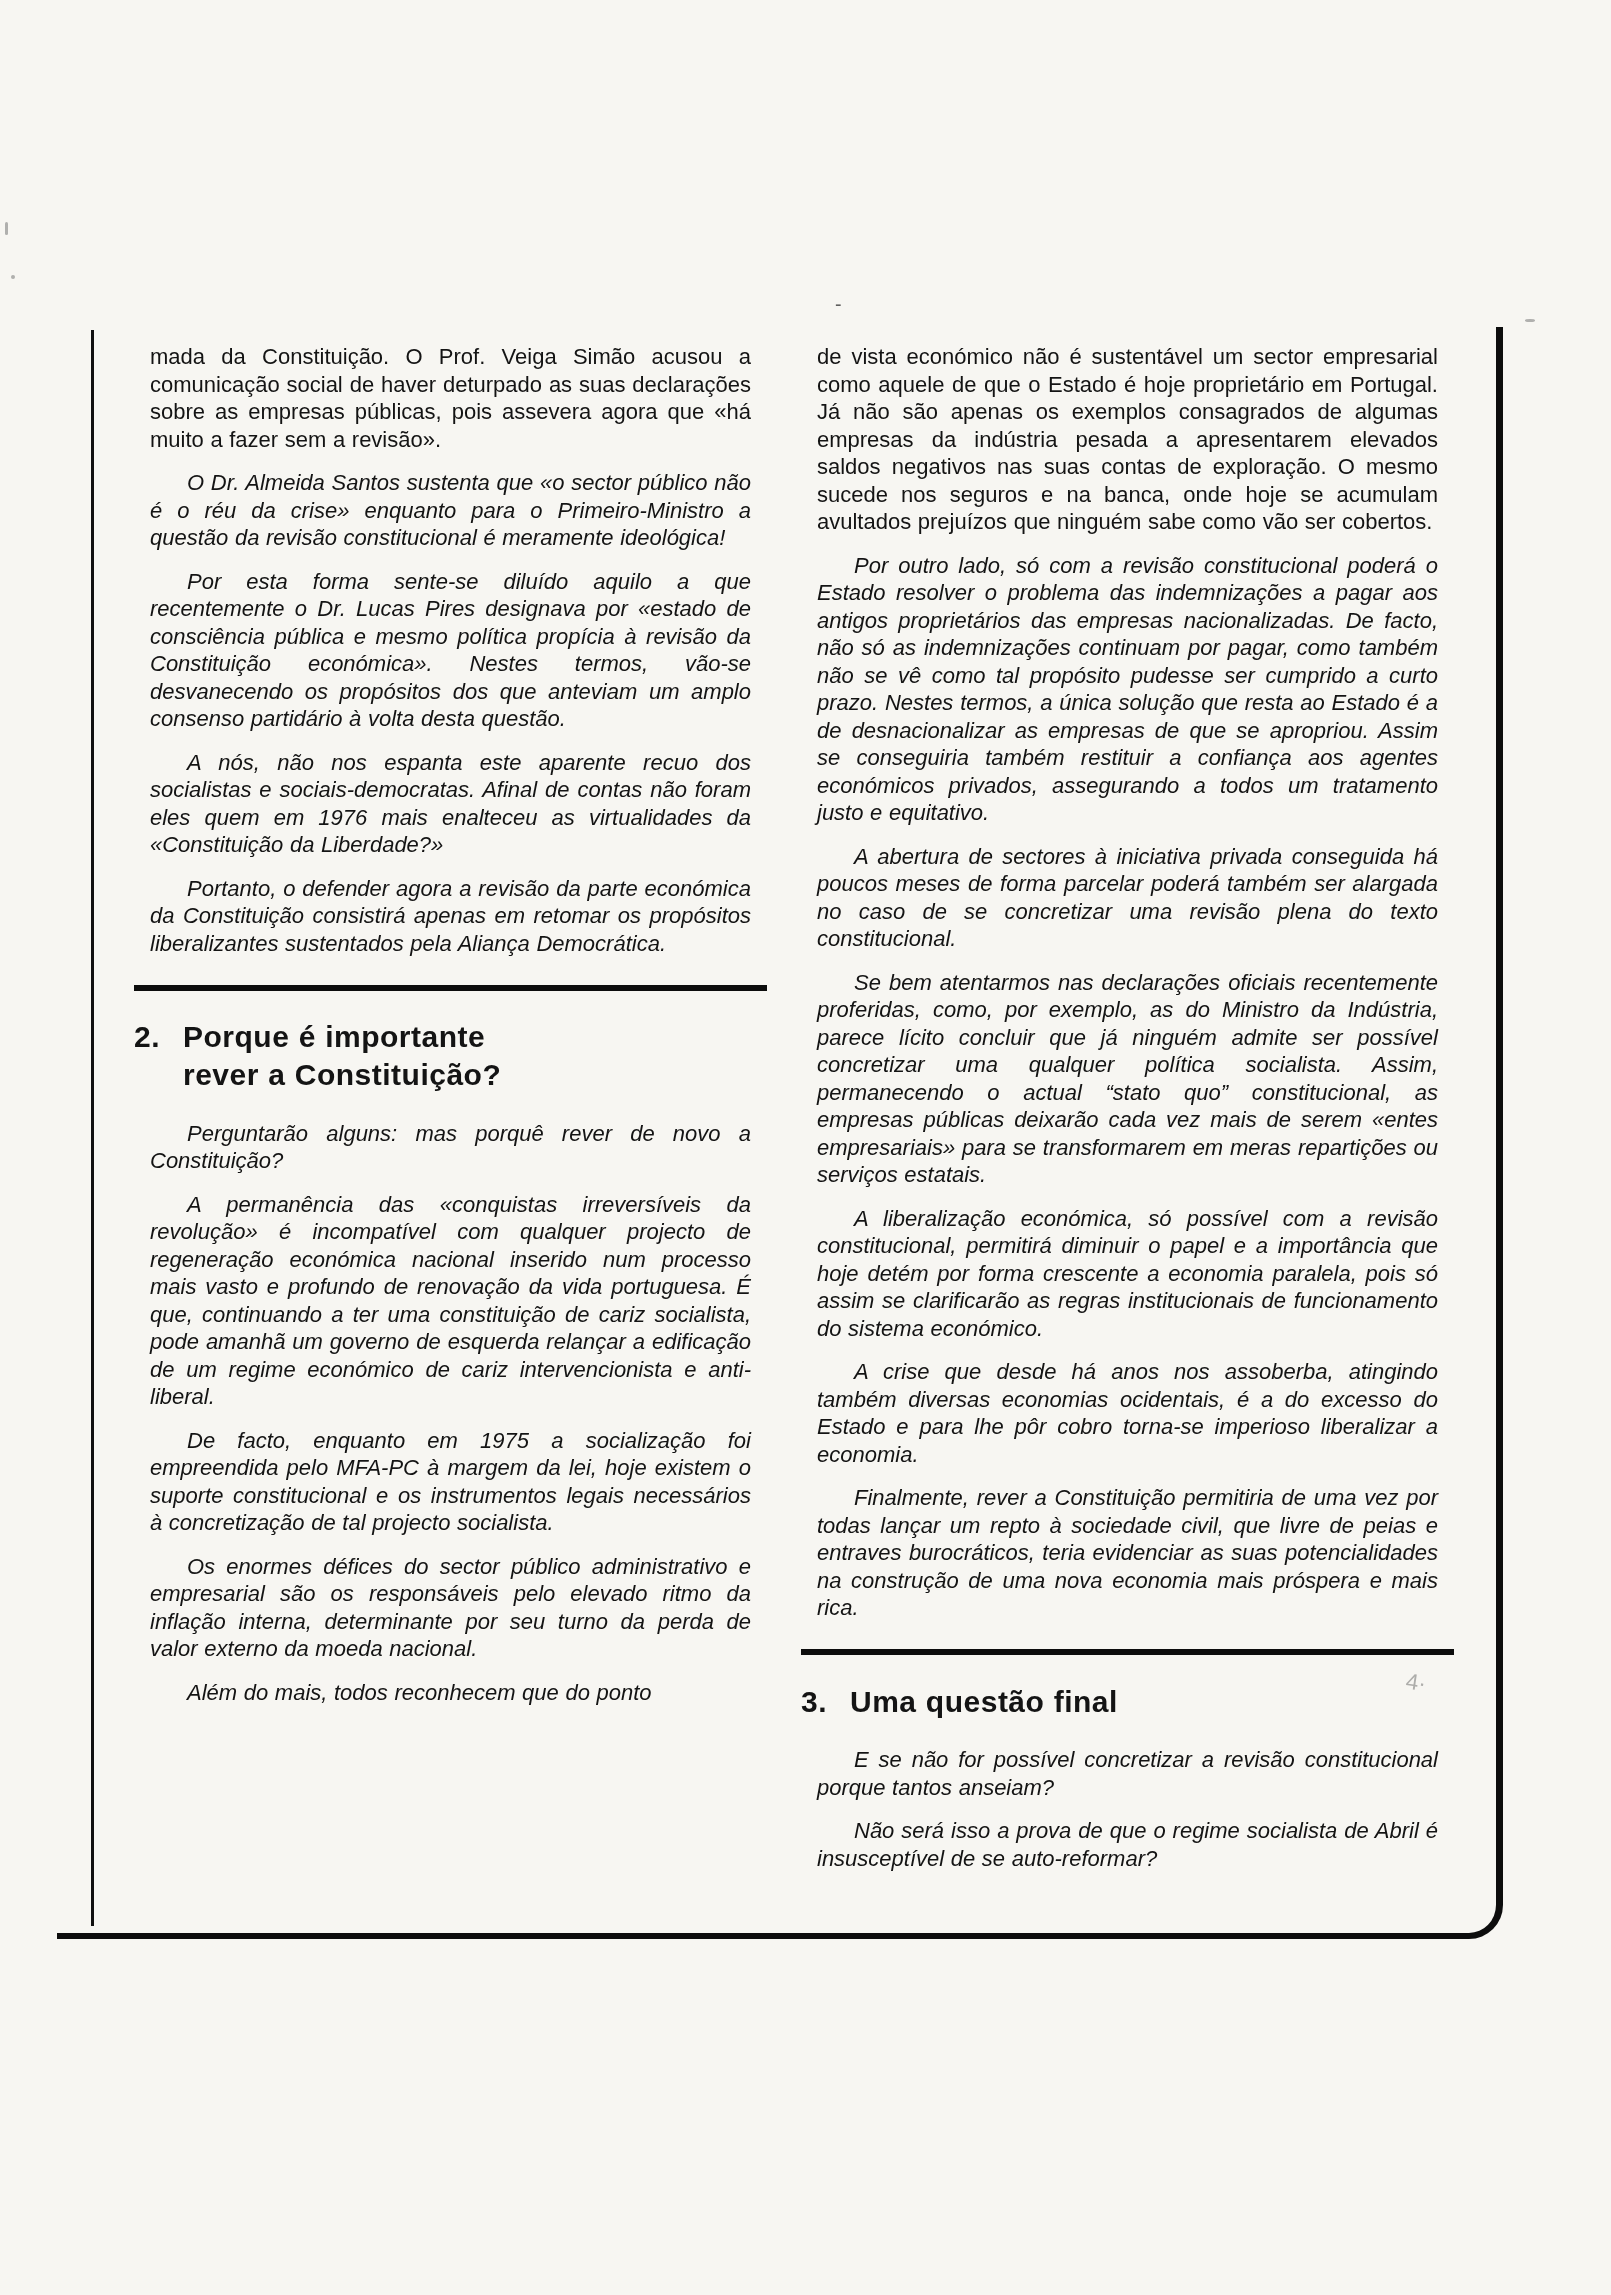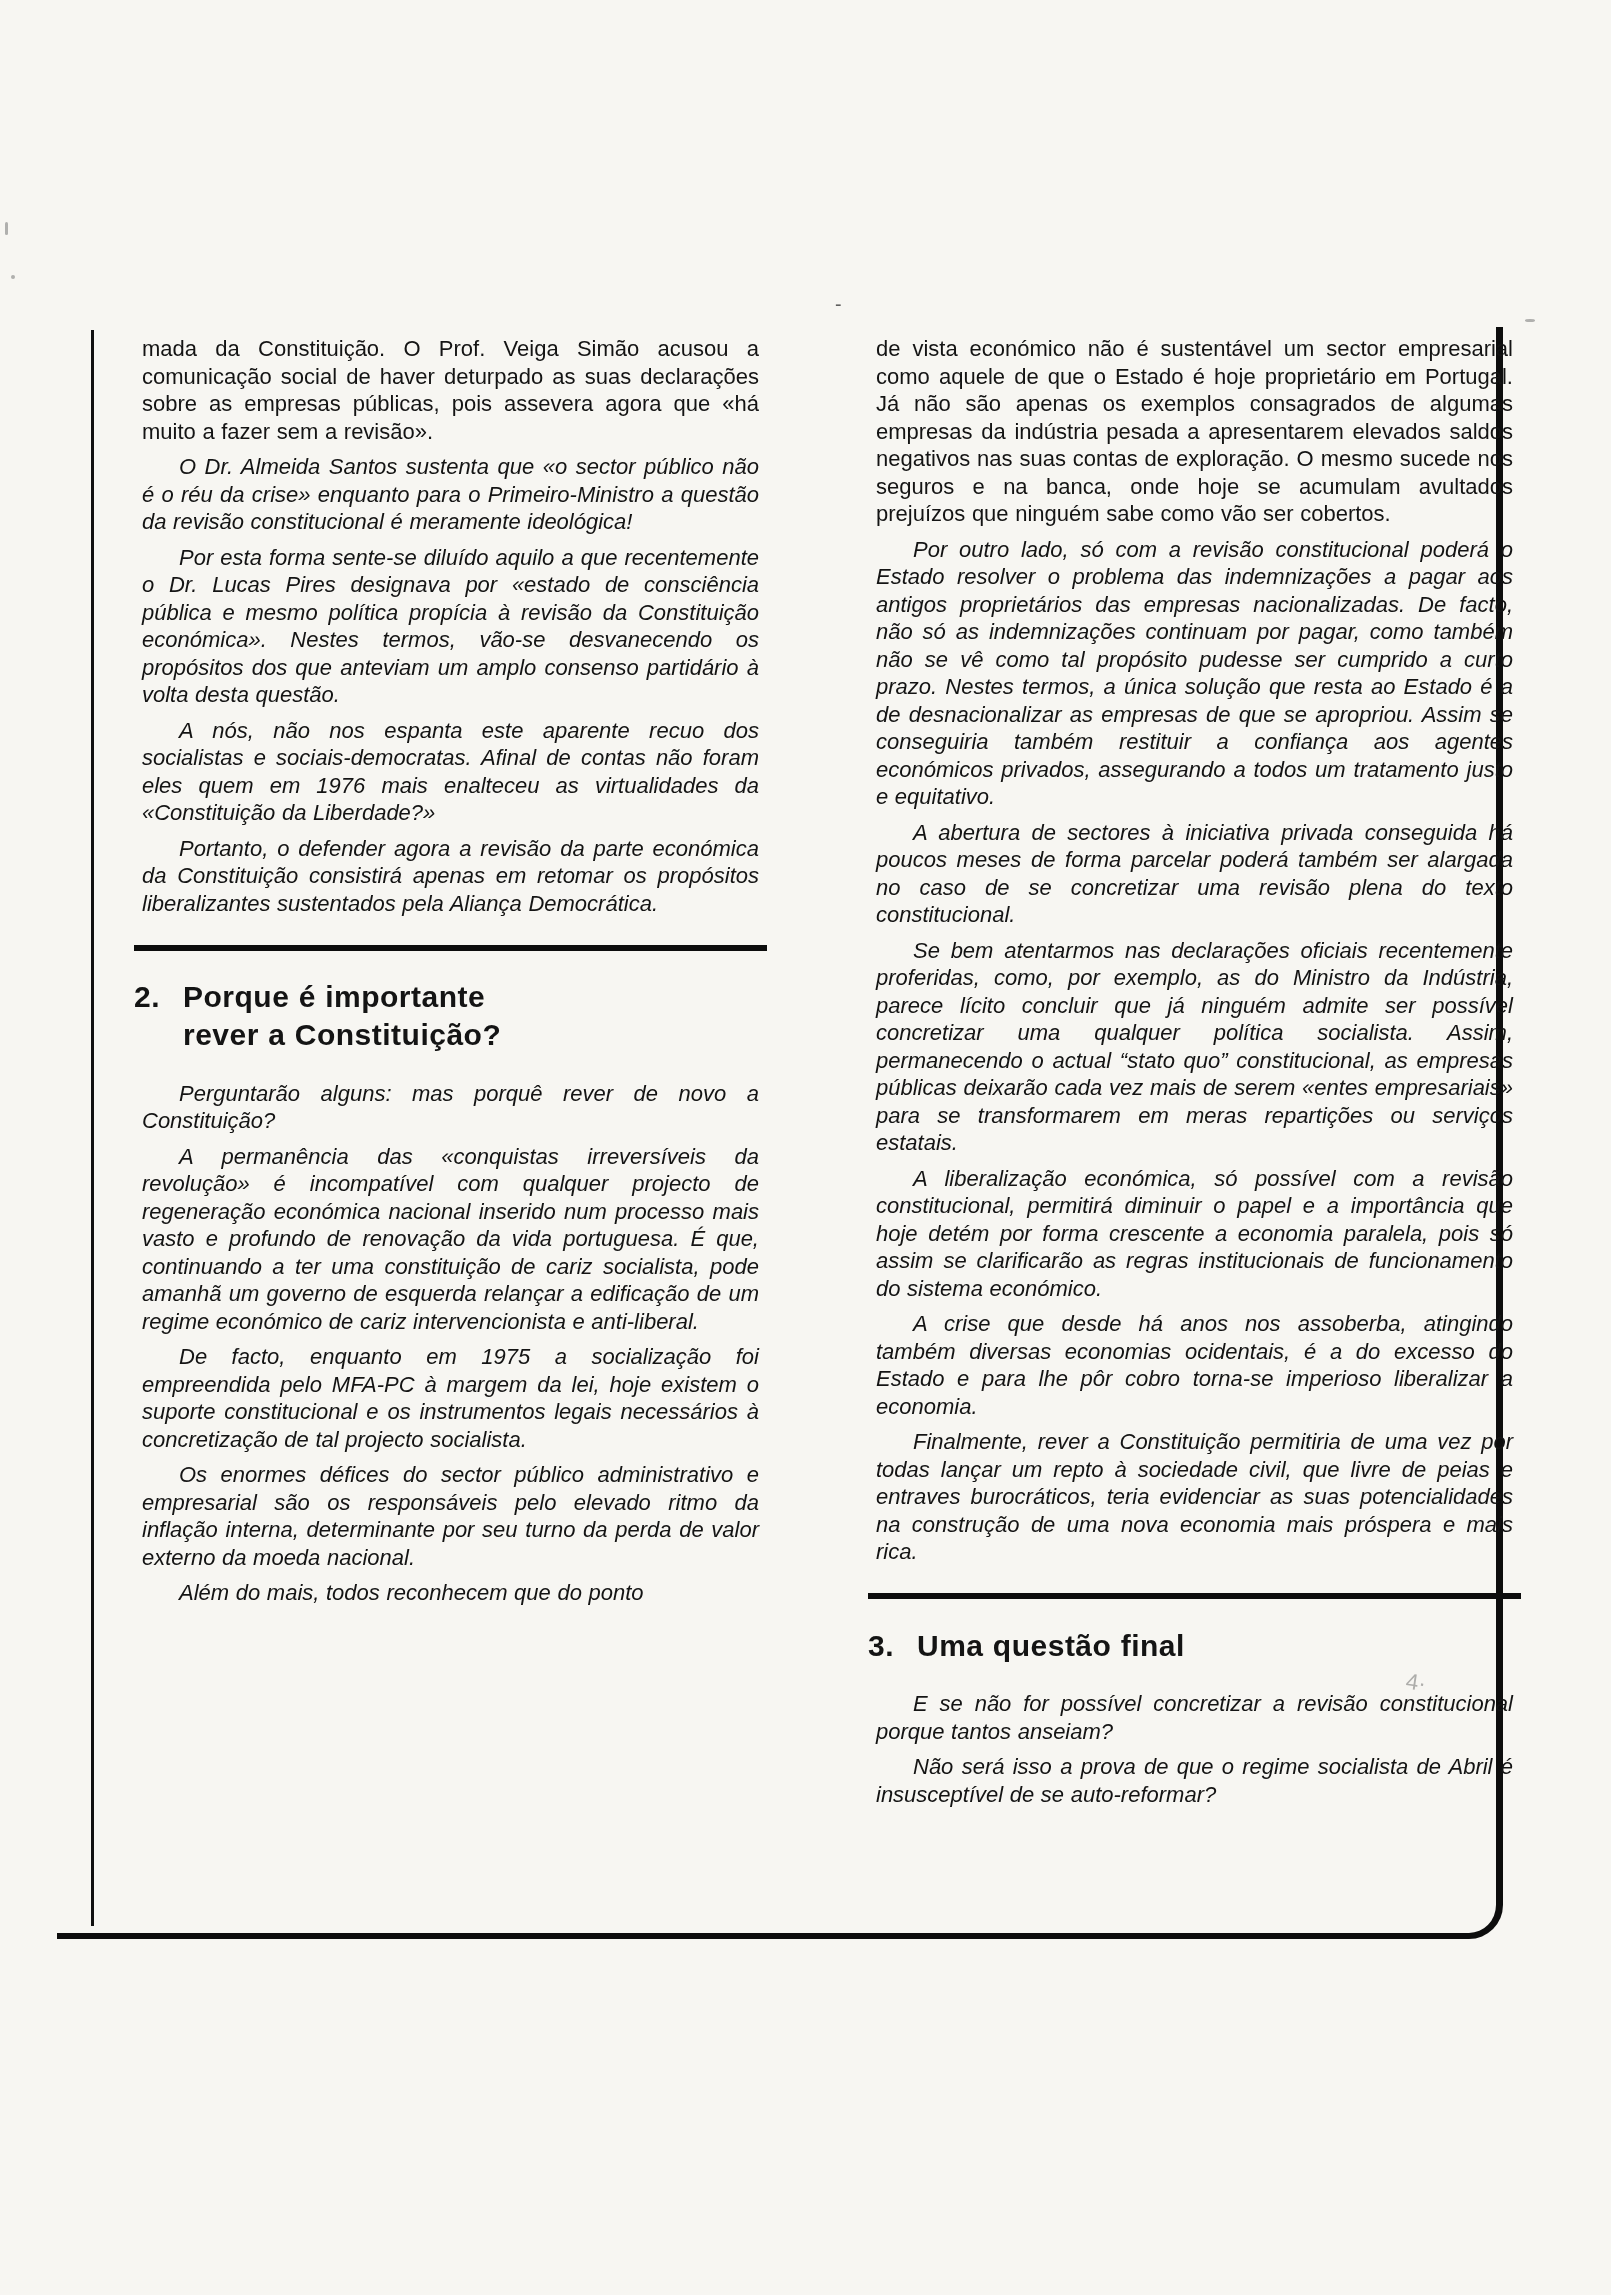--- a/index.html
+++ b/index.html
@@ -43,22 +43,22 @@
     position: absolute;
     top: 327px;
     font-size: 22px;
     line-height: 27.5px;
     text-align: justify;
     hyphens: auto;
     -webkit-hyphens: auto;
     word-spacing: 0.5px;
   }
   .column-left  { left: 134px;  width: 633px; }
-  .column-right { left: 868px; width: 653px; }
-  .para { margin: 8px; }
+  .column-right { left: 801px; width: 653px; }
+  .para { margin: 16px; }
   .para.indent { text-indent: 37px; font-style: italic; }
   .heading-block { margin: 27.5px 0 25.5px 0; }
   .heading-rule {
     height: 6.4px;
     background: #0d0d0d;
     margin-bottom: 27.5px;
   }
   .heading {
     display: flex;
     font-weight: bold;

